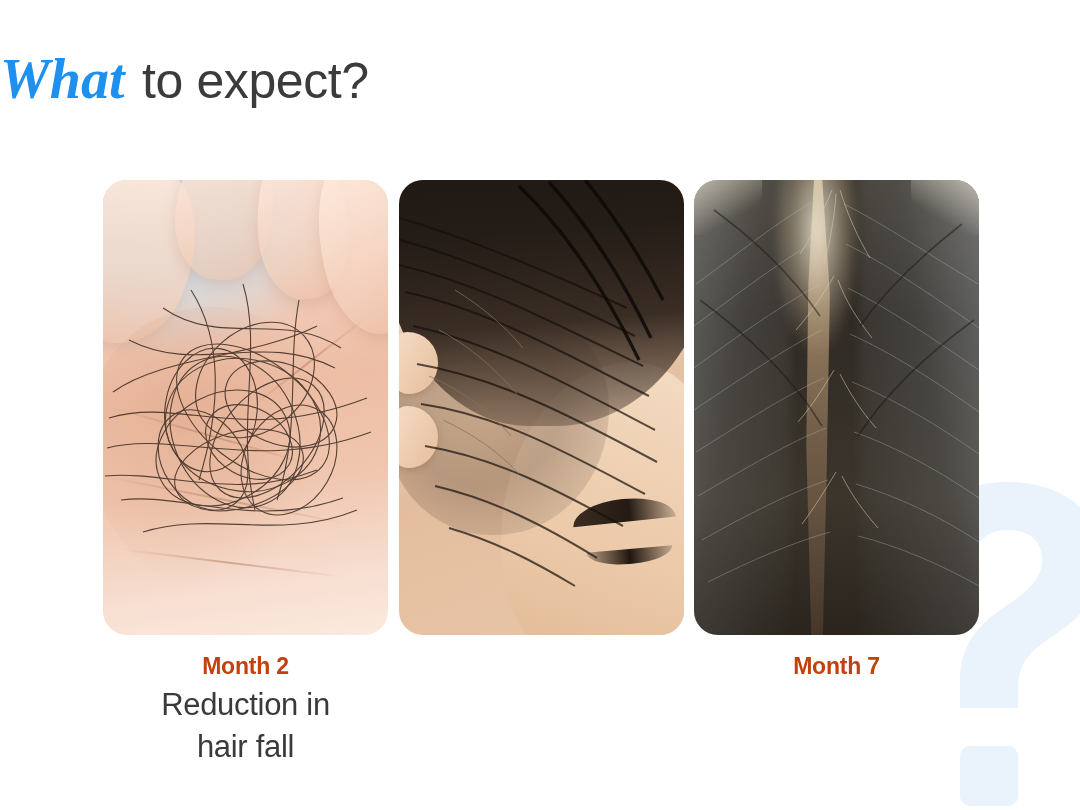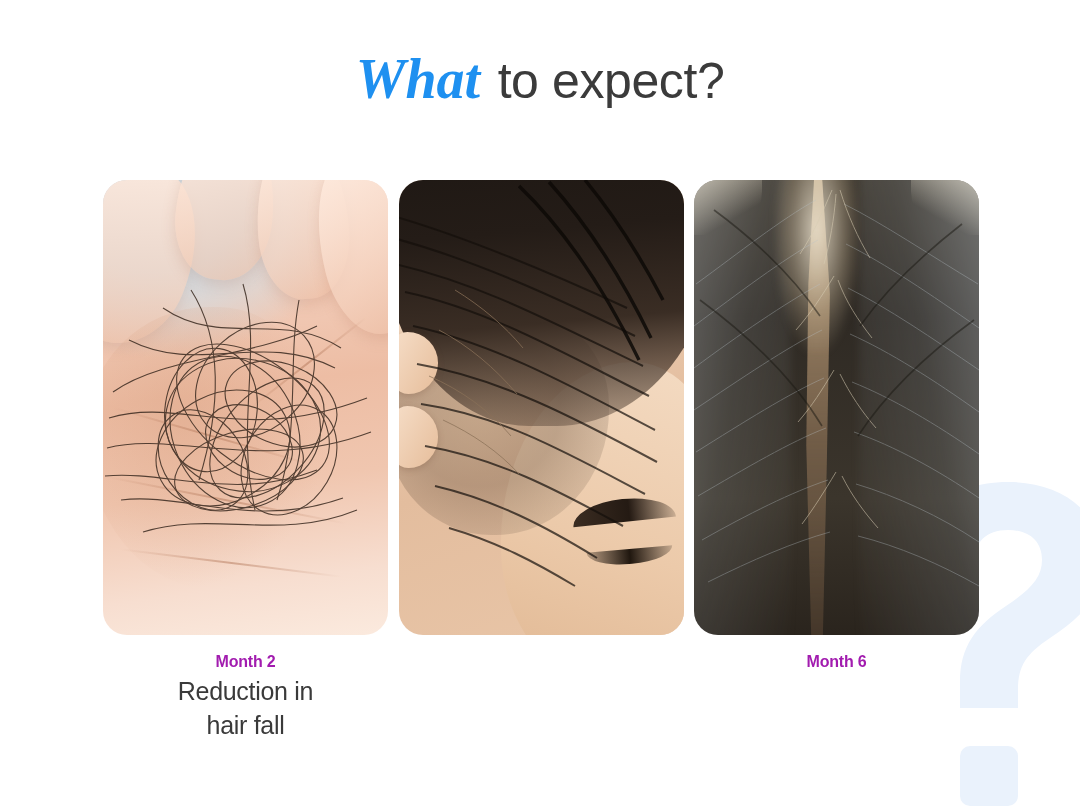--- a/index.html
+++ b/index.html
@@ -28,21 +28,21 @@
     height:330px;
     pointer-events:none;
     z-index:0;
   }
   .watermark svg { display:block; width:100%; height:100%; }
 
   
   .title-wrap {
     position:absolute;
     top:48px; left:0; width:1080px;
-    text-align:center;
+    text-align:left;
     z-index:3;
   }
   .title {
     font-size:50px;
     line-height:1.12;
     letter-spacing:-0.4px;
     white-space:nowrap;
   }
   .title .accent {
     font-family:"Liberation Serif", serif;
@@ -207,31 +207,31 @@
     justify-content:space-between;
     z-index:3;
   }
   .caption {
     width:285px;
     text-align:center;
   }
   .caption.wide { width:320px; margin-left:-18px; }
   .month {
     display:block;
-    color:#a21caf;
+    color:#c2410c;
     font-weight:700;
-    font-size:16px;
+    font-size:23px;
     line-height:1.28;
     letter-spacing:-0.2px;
   }
   .desc {
     display:block;
     color:#3a3a3a;
     font-weight:400;
-    font-size:25px;
+    font-size:31px;
     line-height:1.33;
     letter-spacing:-0.3px;
     margin-top:3px;
     white-space:pre-line;
   }
 </style>
 </head>
 <body>
 
 <div id="page">
@@ -395,19 +395,19 @@
 
   <div class="captions">
 
     <div class="caption">
       <span class="month">Month 2</span>
       <span class="desc">Reduction in
 hair fall</span>
     </div>
 
     <div class="caption">
-      <span class="month">Month 6</span>
+      <span class="month">Month 7</span>
     </div>
 
 
   </div>
 
 </div>
 
 </body></html>

